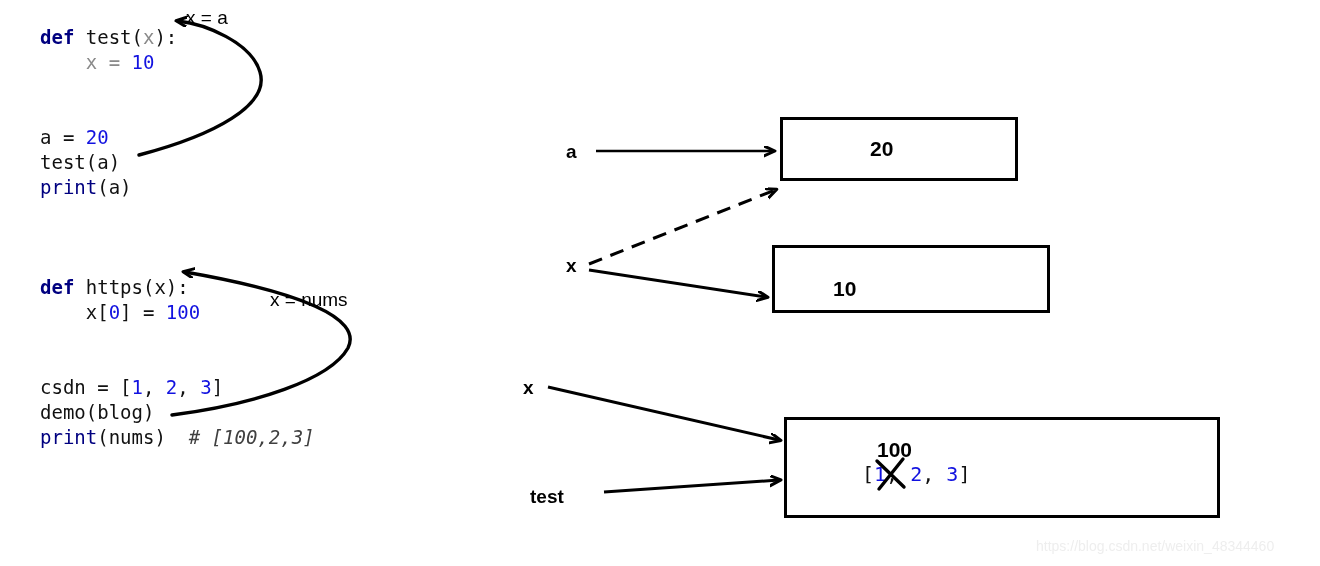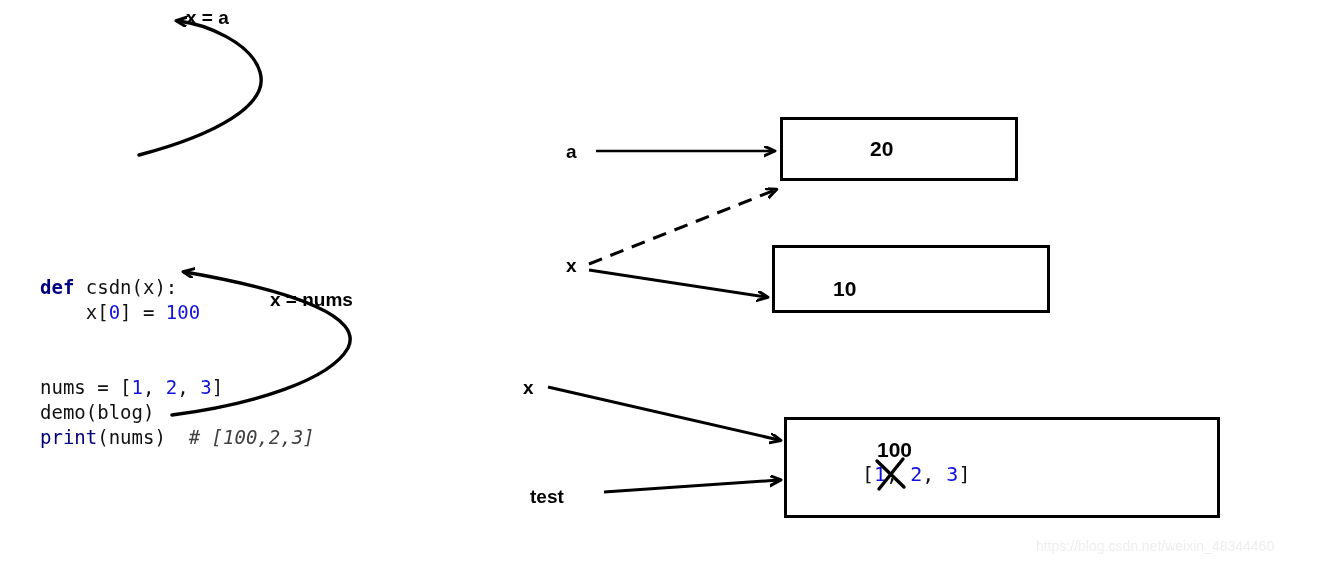--- a/index.html
+++ b/index.html
@@ -30,21 +30,21 @@
   .dim    { color: #8a8a8a; }
   .comment{ color: #404040; font-style: italic; }
 
   #code-block-1 { left: 40px; top: 6px; }
   #code-block-2 { left: 40px; top: 256px; }
 
   
   .annot {
     position: absolute;
     font-family: "Liberation Sans", sans-serif;
-    font-weight: bold;
+    font-weight: normal;
     color: #000000;
     white-space: nowrap;
     text-align: center;
   }
   #annot-x-eq-a    { left: 186px; top: 7px;  font-size: 19px; }
   #annot-x-eq-nums { left: 270px; top: 289px; font-size: 19px; }
 
   
   .var-label {
     position: absolute;
@@ -108,25 +108,32 @@
     font-size: 14px;
     color: #eeeeee;
     white-space: nowrap;
   }
 </style>
 </head>
 <body>
 
 <div id="canvas">
 
-  <pre class="code" id="code-block-2"><span class="kw">def </span><span>csdn(x):</span>
+  <pre class="code" id="code-block-1"><span class="kw">def </span><span>test(</span><span class="dim">x</span><span>):</span>
+<span>    </span><span class="dim">x = </span><span class="num">10</span>
+<span></span>
+<span></span>
+<span>a = </span><span class="num">20</span>
+<span>test(a)</span>
+<span class="fnkw">print</span><span>(a)</span></pre>
+  <pre class="code" id="code-block-2"><span class="kw">def </span><span>https(x):</span>
 <span>    x[</span><span class="num">0</span><span>] = </span><span class="num">100</span>
 <span></span>
 <span></span>
-<span>nums = [</span><span class="num">1</span><span>, </span><span class="num">2</span><span>, </span><span class="num">3</span><span>]</span>
+<span>csdn = [</span><span class="num">1</span><span>, </span><span class="num">2</span><span>, </span><span class="num">3</span><span>]</span>
 <span>demo(blog)</span>
 <span class="fnkw">print</span><span>(nums)  </span><span class="comment"># [100,2,3]</span></pre>
 
   <div class="annot" id="annot-x-eq-a">x = a</div>
   <div class="annot" id="annot-x-eq-nums">x = nums</div>
 
   <div class="mem-box" id="box-a"></div>
   <div class="box-val" id="val-a">20</div>
 
   <div class="mem-box" id="box-x"></div>

